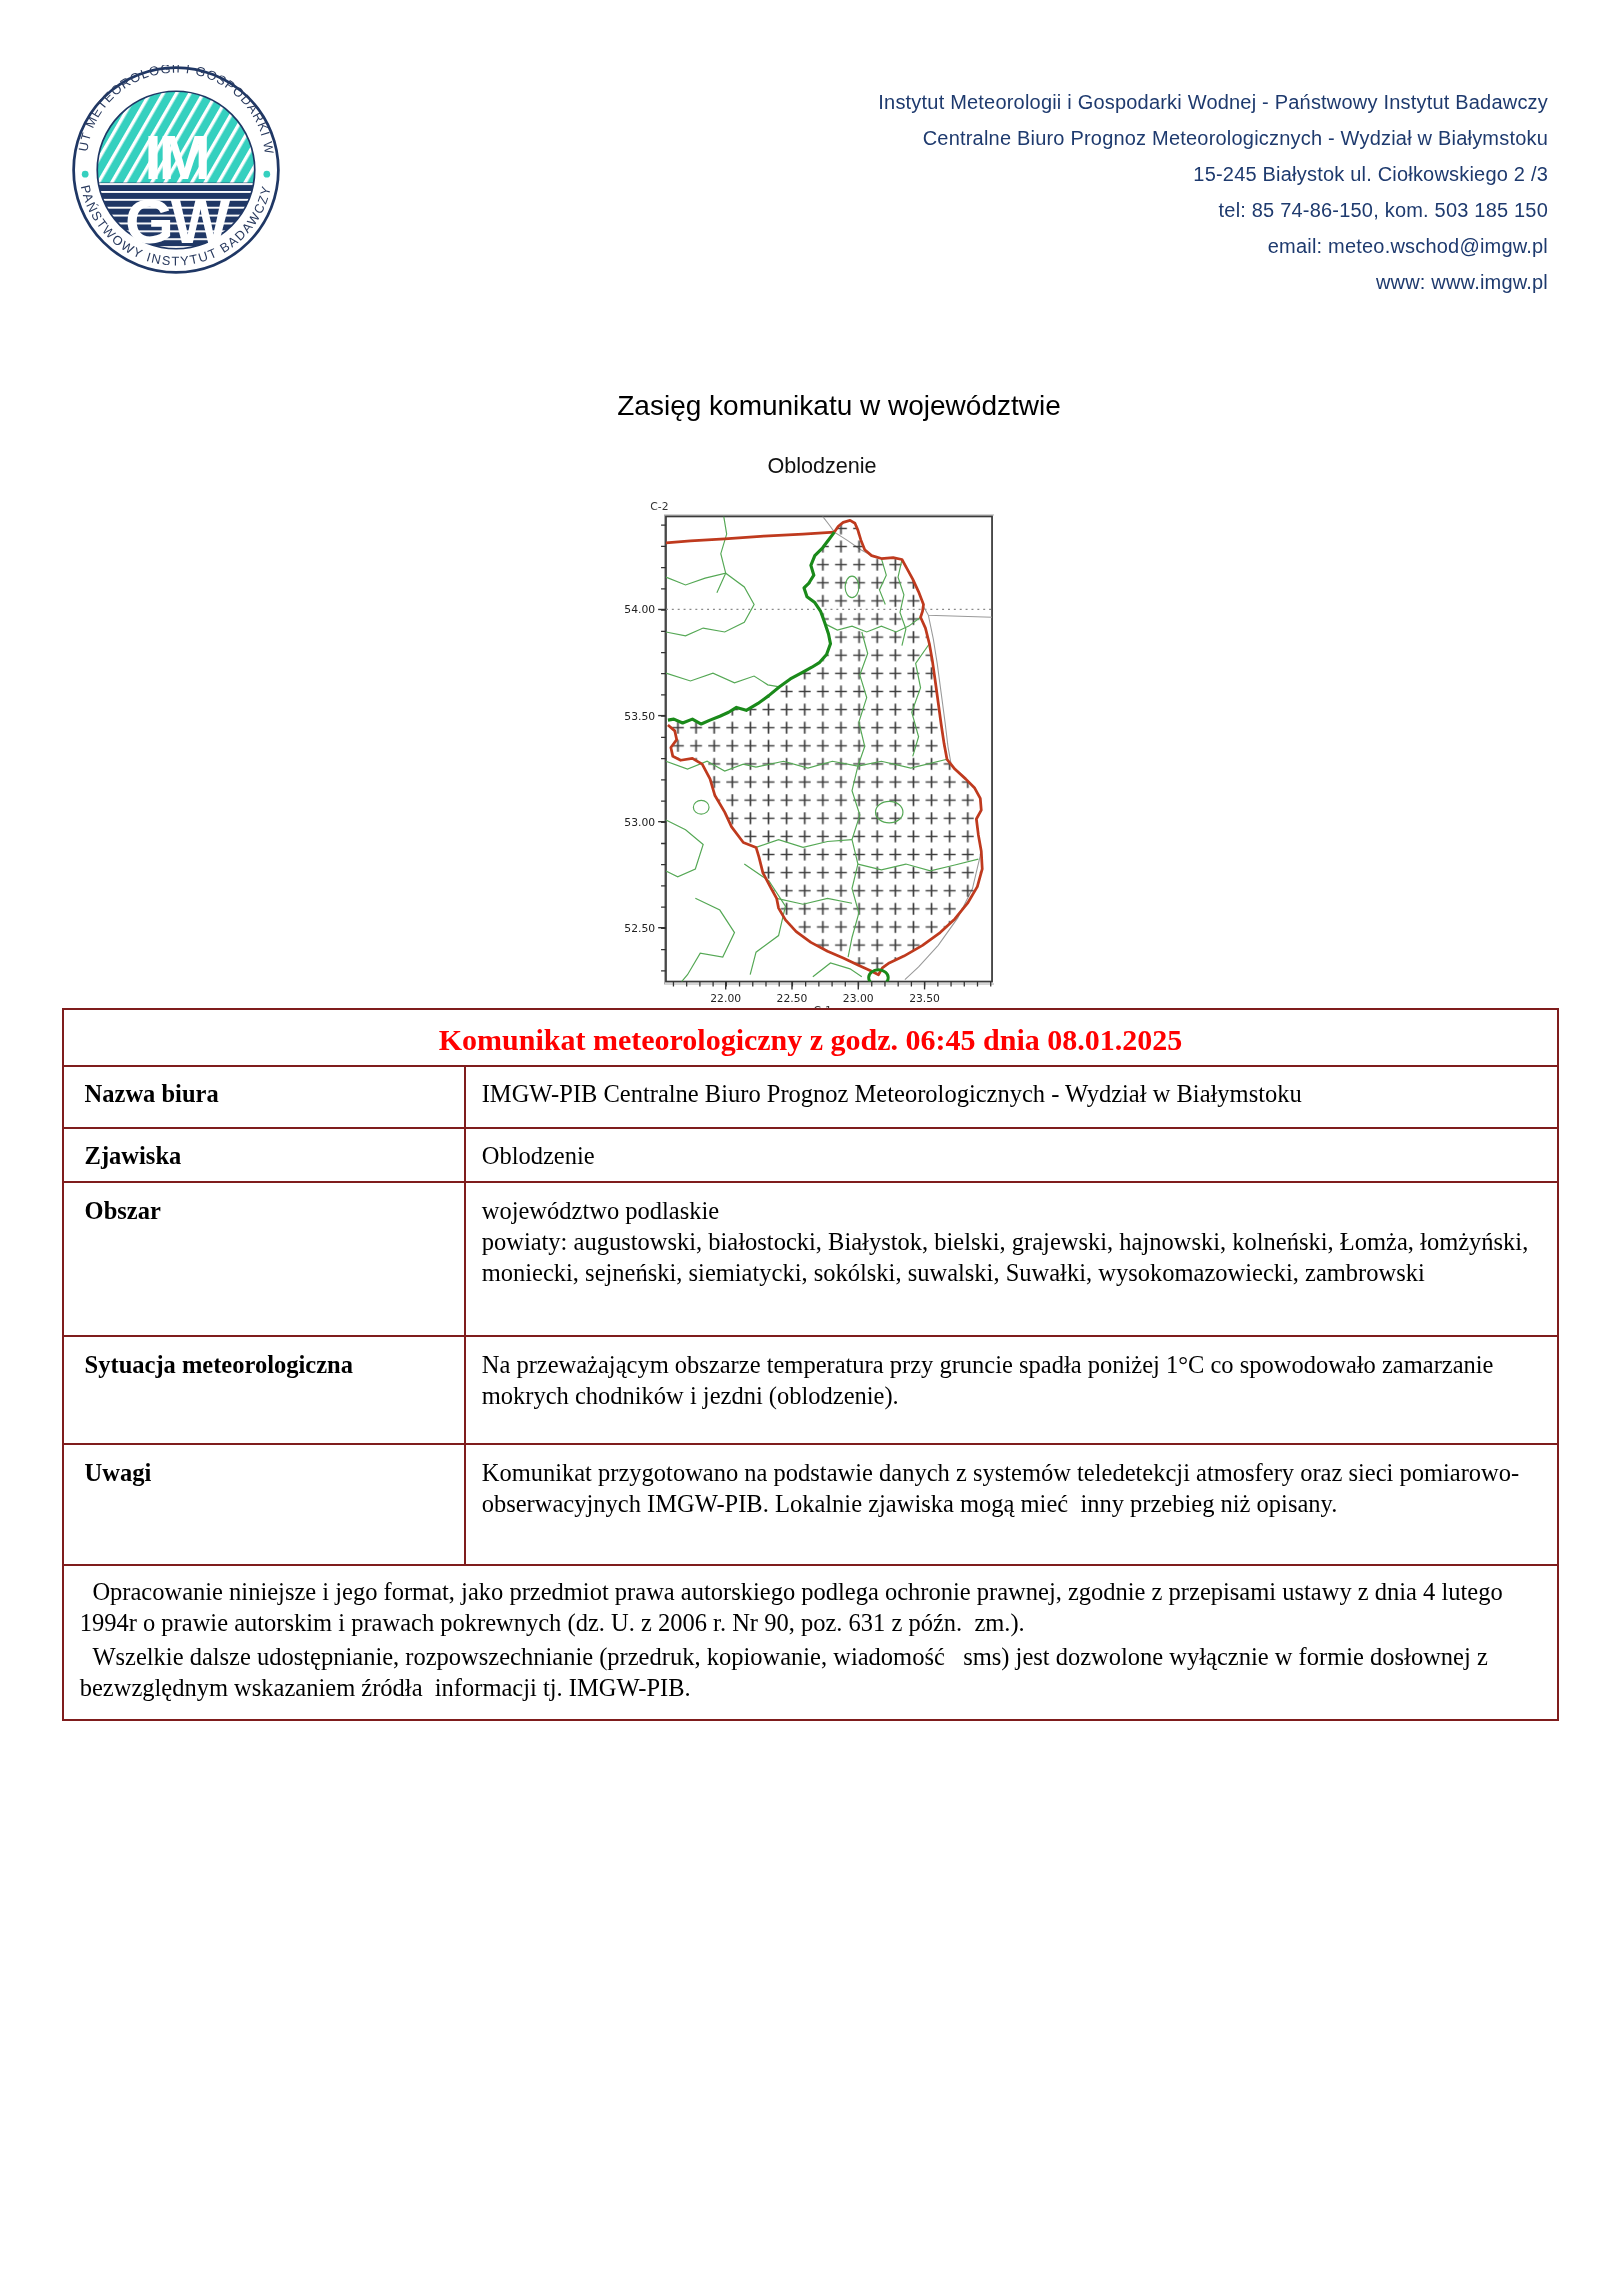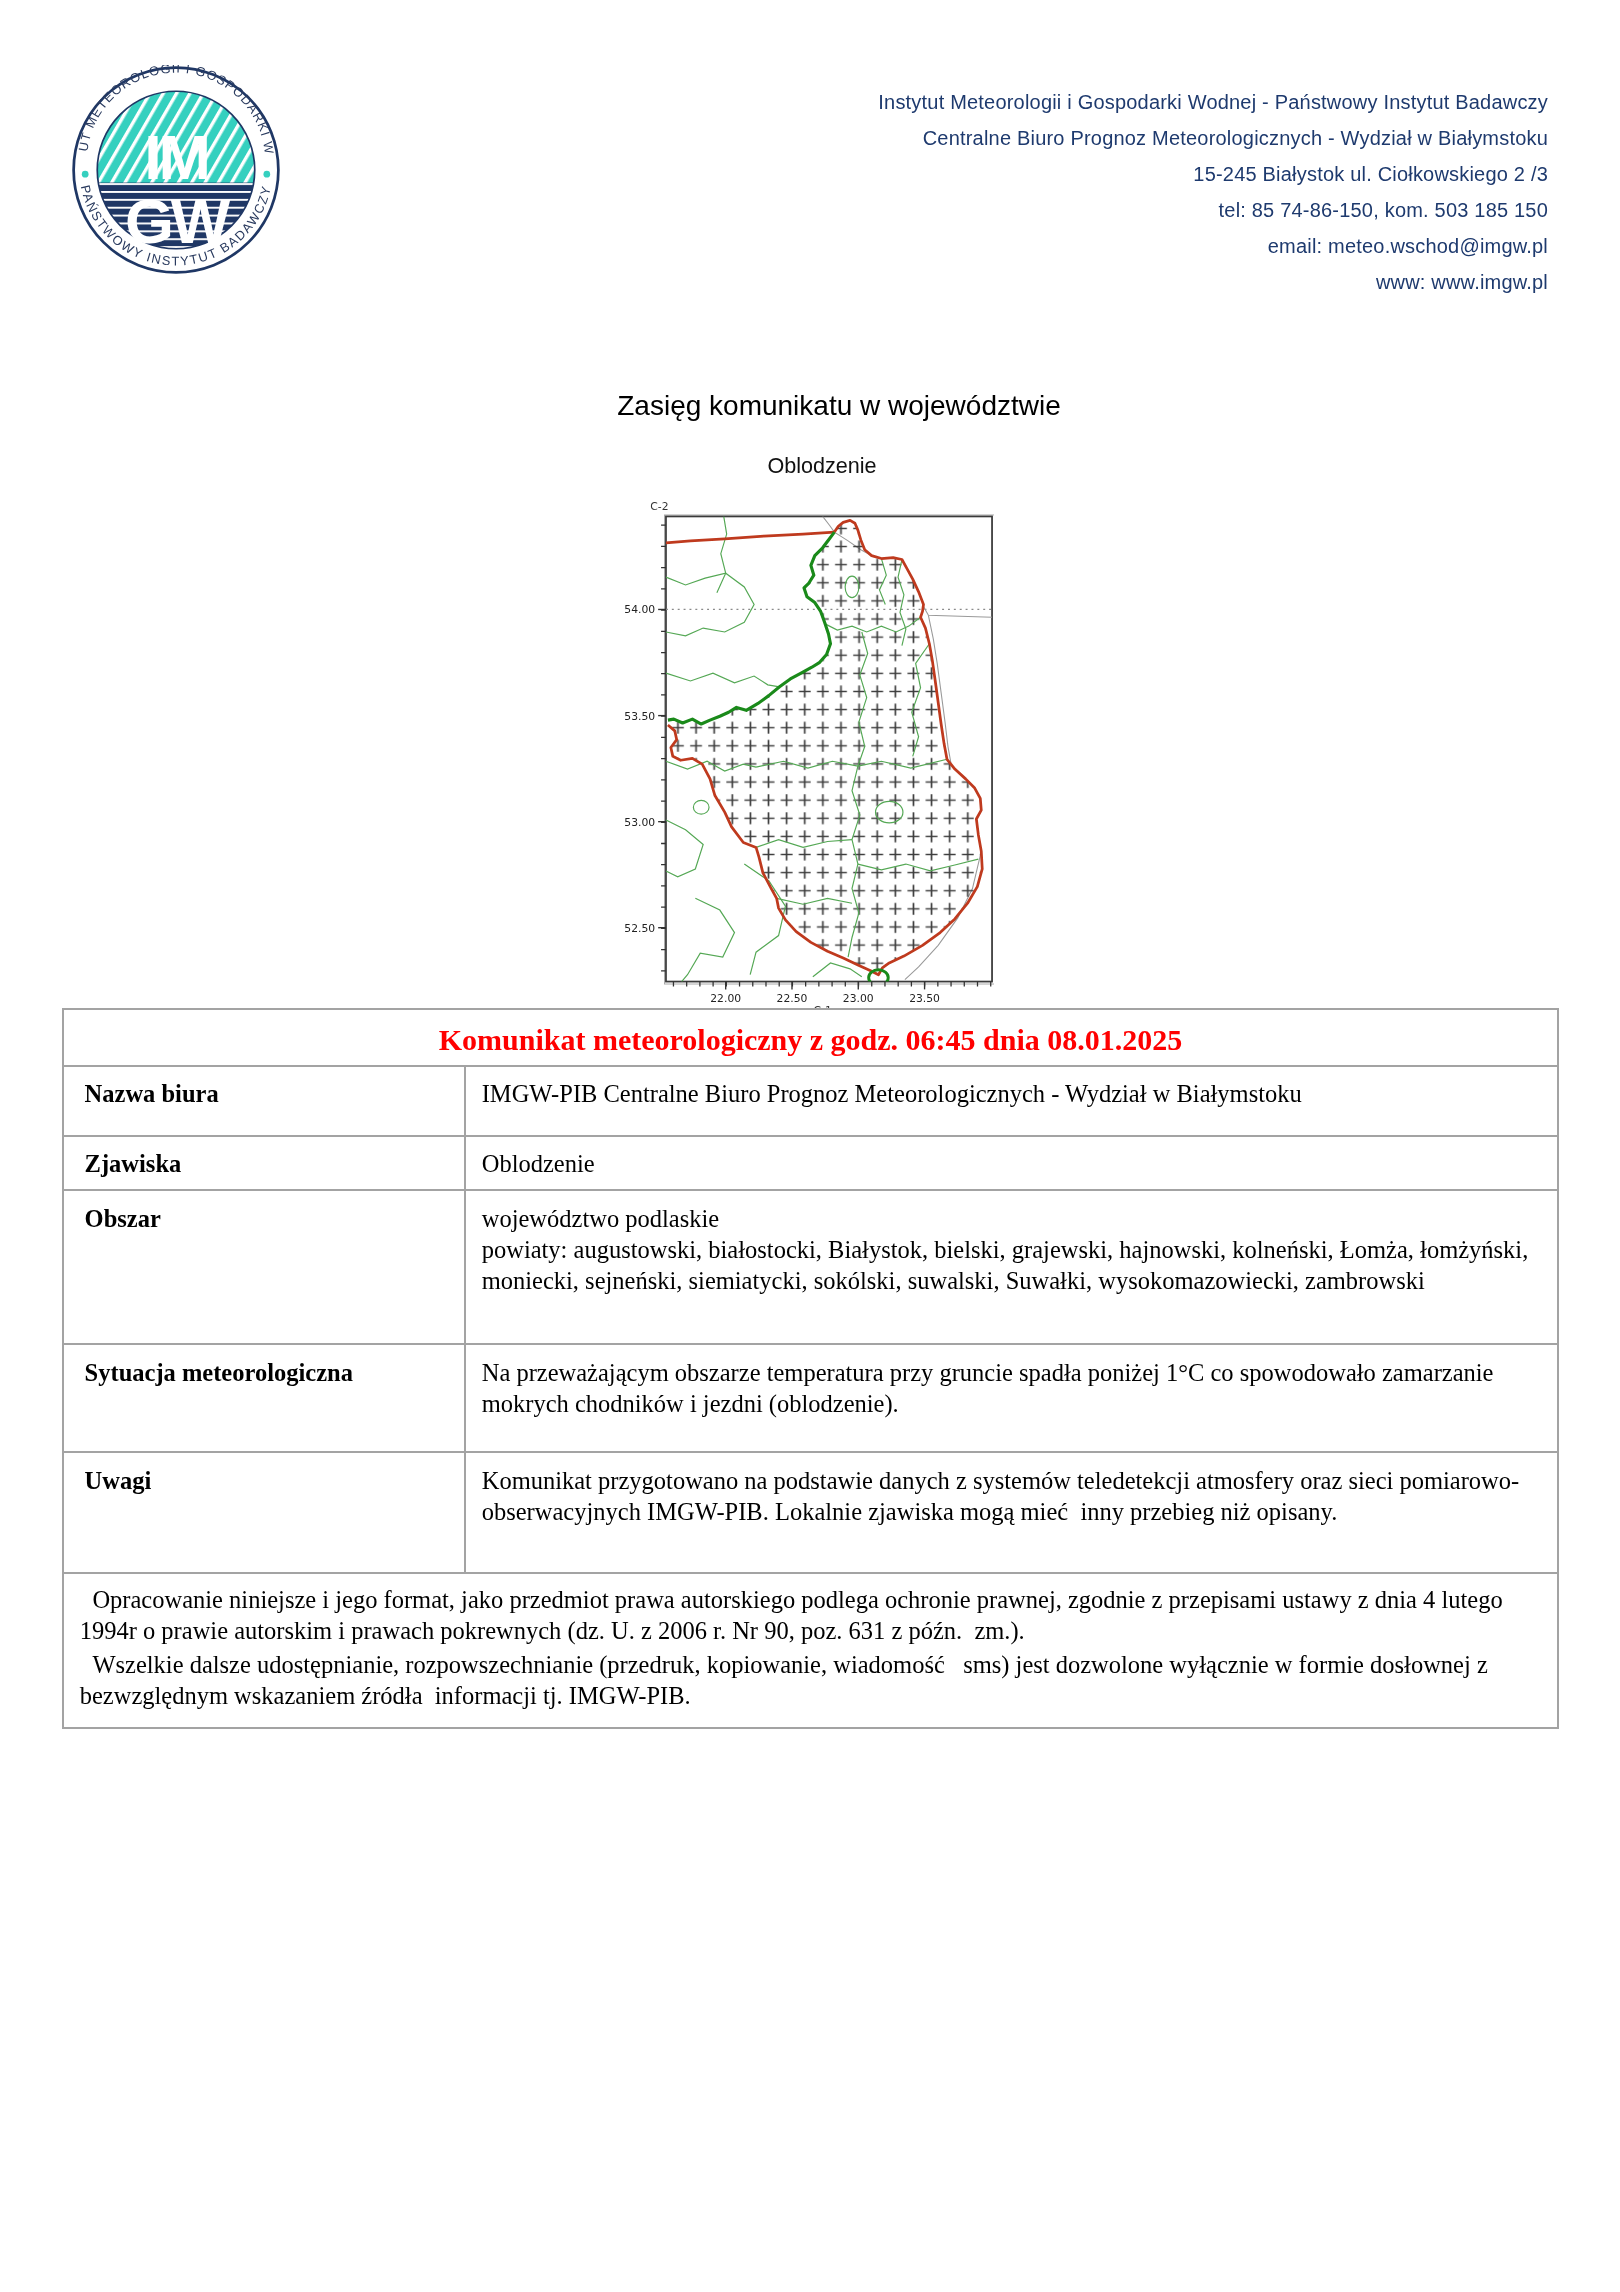--- a/index.html
+++ b/index.html
@@ -25,21 +25,21 @@
   .map-svg{display:block;margin-top:9.8px;}
   .map-axis-label{font-family:"DejaVu Sans",sans-serif;font-size:11px;fill:#222;}
   .map-corner{font-family:"DejaVu Sans",sans-serif;font-size:11px;fill:#333;}
   
   .doc-table{
     position:absolute;left:62px;top:1008px;width:1497px;
     border-collapse:collapse;table-layout:fixed;
     font-family:"Liberation Serif",serif;font-size:24.5px;color:#000;
   }
   .doc-table td{
-    border:2px solid #a3a3a3;vertical-align:top;
+    border:2px solid #7f1d1d;vertical-align:top;
     line-height:31px;box-sizing:border-box;
   }
   .doc-table .lbl{font-weight:bold;padding:11.8px 9.8px 9.8px 20.6px;}
   .doc-table .val{padding:11.8px 19.6px 9.8px 15.7px;white-space:pre-wrap;}
   .doc-table .title-cell{
     text-align:center;font-weight:bold;font-size:30px;color:#ff0000;
     padding:11.8px 7.8px 7.8px 7.8px;line-height:35px;
   }
   .doc-table .footer-cell{padding:9.8px 15.7px 7.8px 15.7px;}
   .footer-cell p{margin:0 0 2.9px 0;text-indent:12.7px;white-space:pre-wrap;}
@@ -188,21 +188,21 @@
 
   <table class="doc-table">
     <colgroup>
         <col style="width:402px">
         <col>
       </colgroup>
     <tbody>
         <tr style="height:56px">
       <td class="title-cell" colspan="2">Komunikat meteorologiczny z godz. 06:45 dnia 08.01.2025</td>
     </tr>
-    <tr style="height:70px">
+    <tr style="height:62px">
       <td class="lbl">Nazwa biura</td>
       <td class="val">IMGW-PIB Centralne Biuro Prognoz Meteorologicznych - Wydział w Białymstoku</td>
     </tr>
     <tr style="height:54px">
       <td class="lbl">Zjawiska</td>
       <td class="val">Oblodzenie</td>
     </tr>
     <tr style="height:154px">
       <td class="lbl">Obszar</td>
       <td class="val">województwo podlaskie

